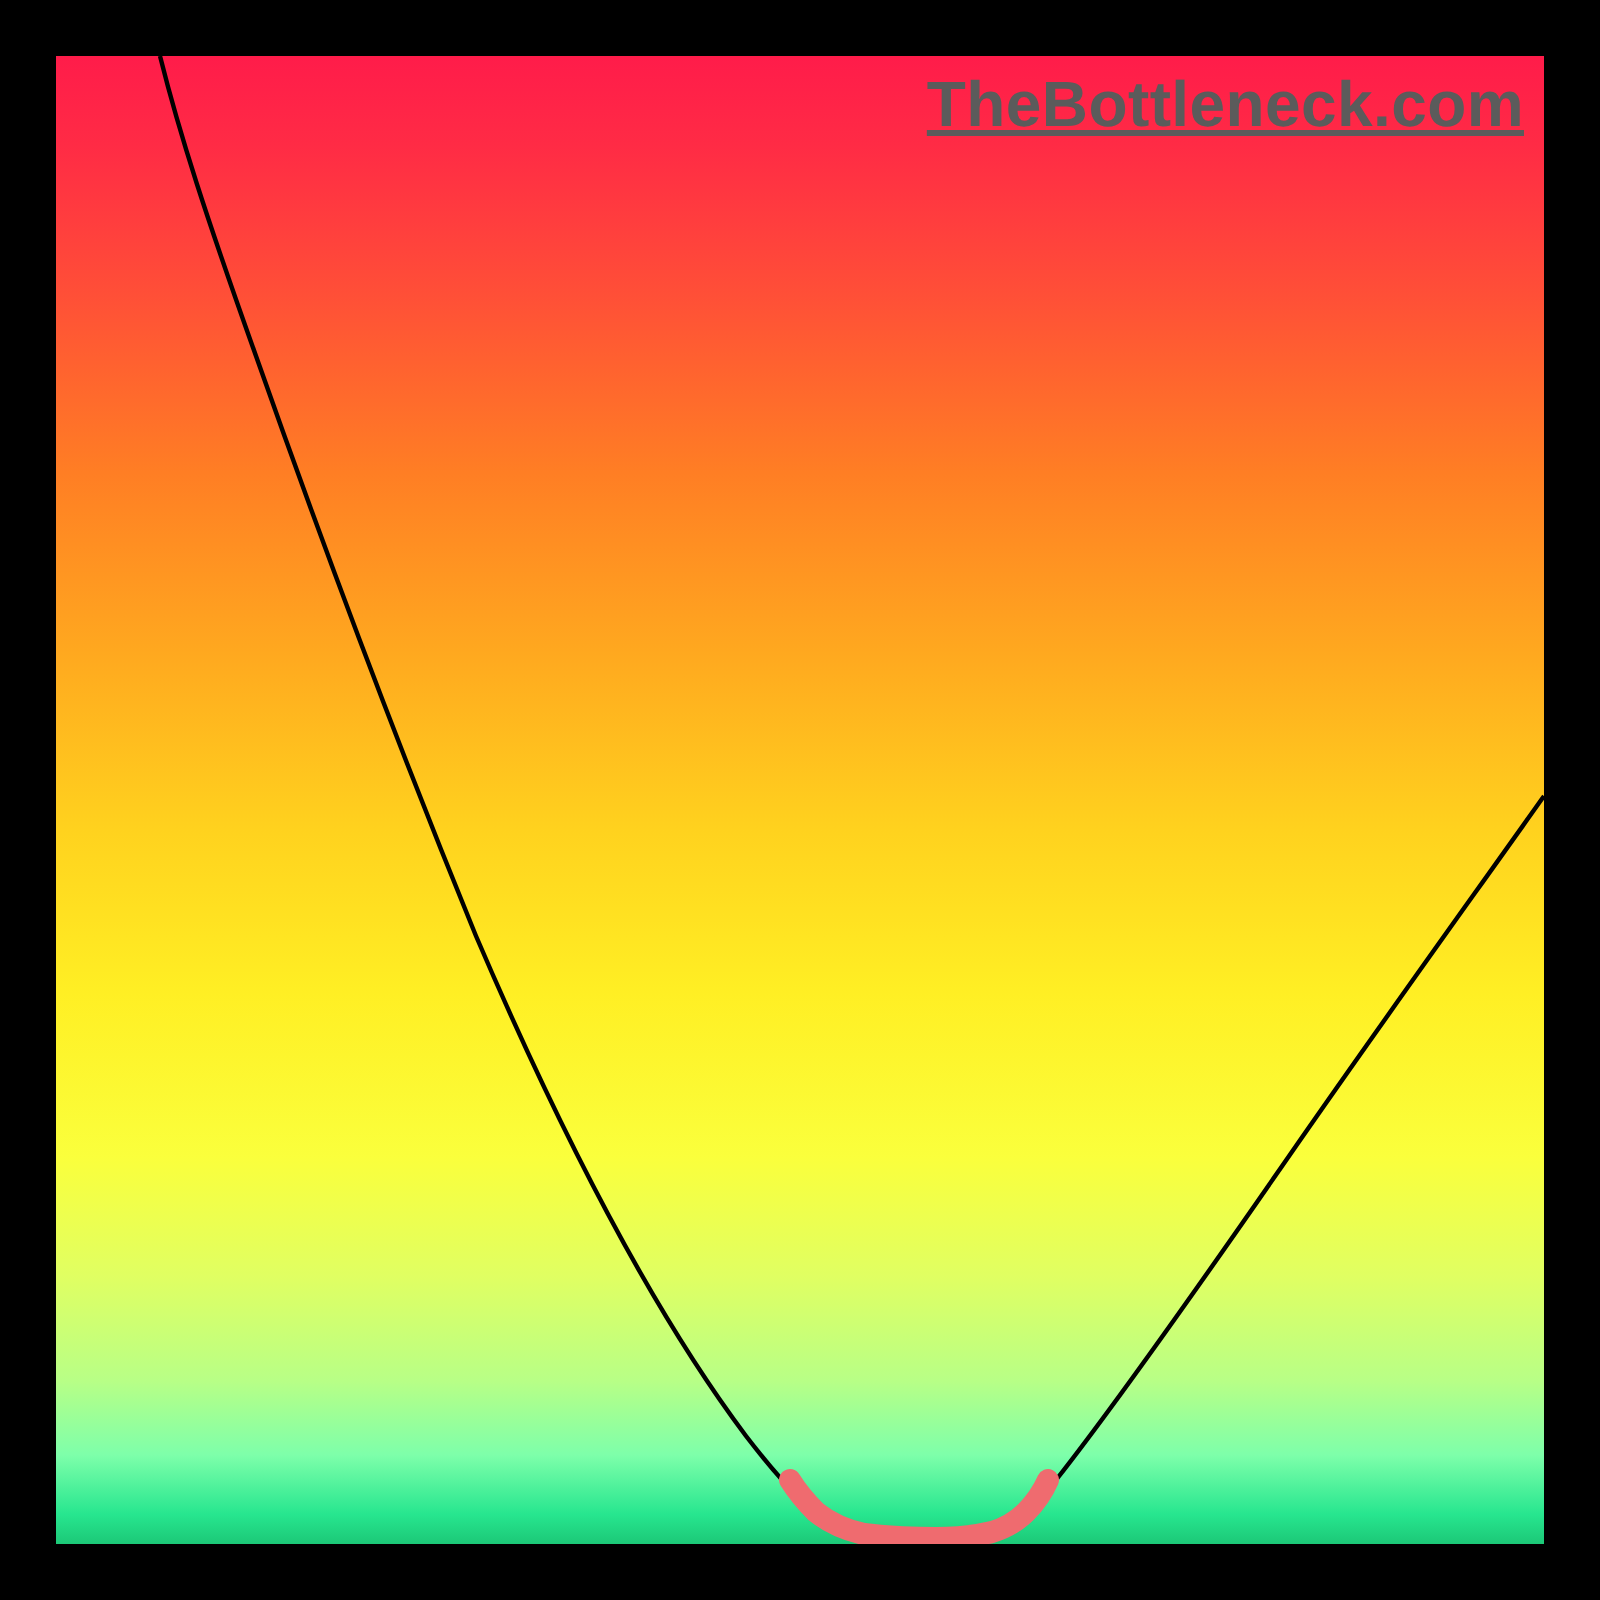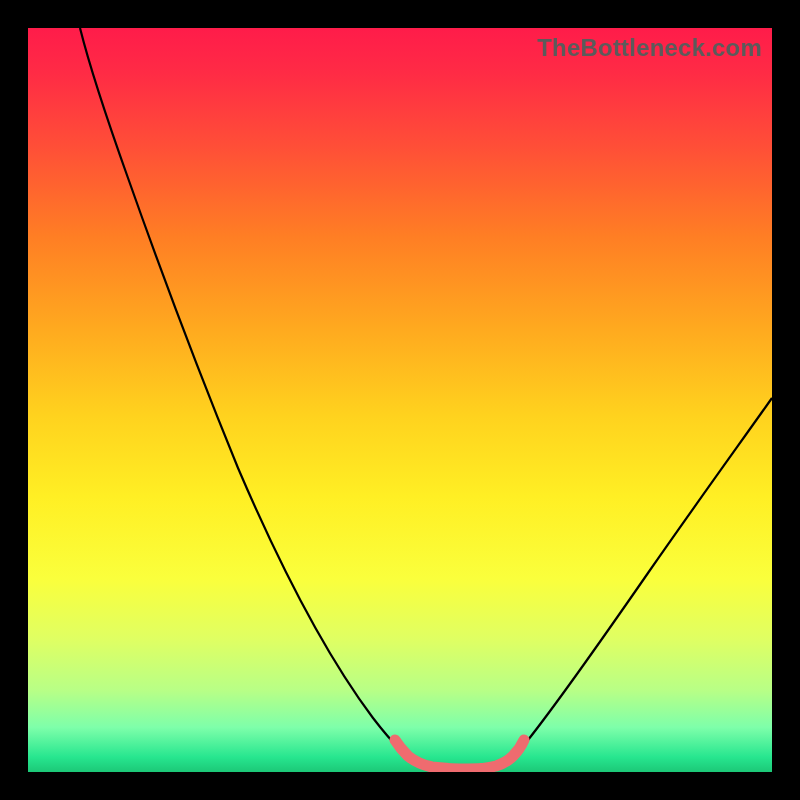--- a/index.html
+++ b/index.html
@@ -30,24 +30,25 @@
       #7effaa 94%,
       #27e68f 98%,
       #1cc877 100%
     );
   }
   .watermark {
     position: absolute;
     top: 6px;
     right: 10px;
     font-family: Arial, Helvetica, sans-serif;
-    font-size: 24px;
+    font-size: 32px;
     font-weight: 600;
     color: #5b5b5b;
     letter-spacing: 0.2px;
+    text-decoration: underline;
   }
   .curve-svg {
     position: absolute;
     left: 0;
     top: 0;
     width: 744px;
     height: 744px;
   }
 </style>
 </head>

